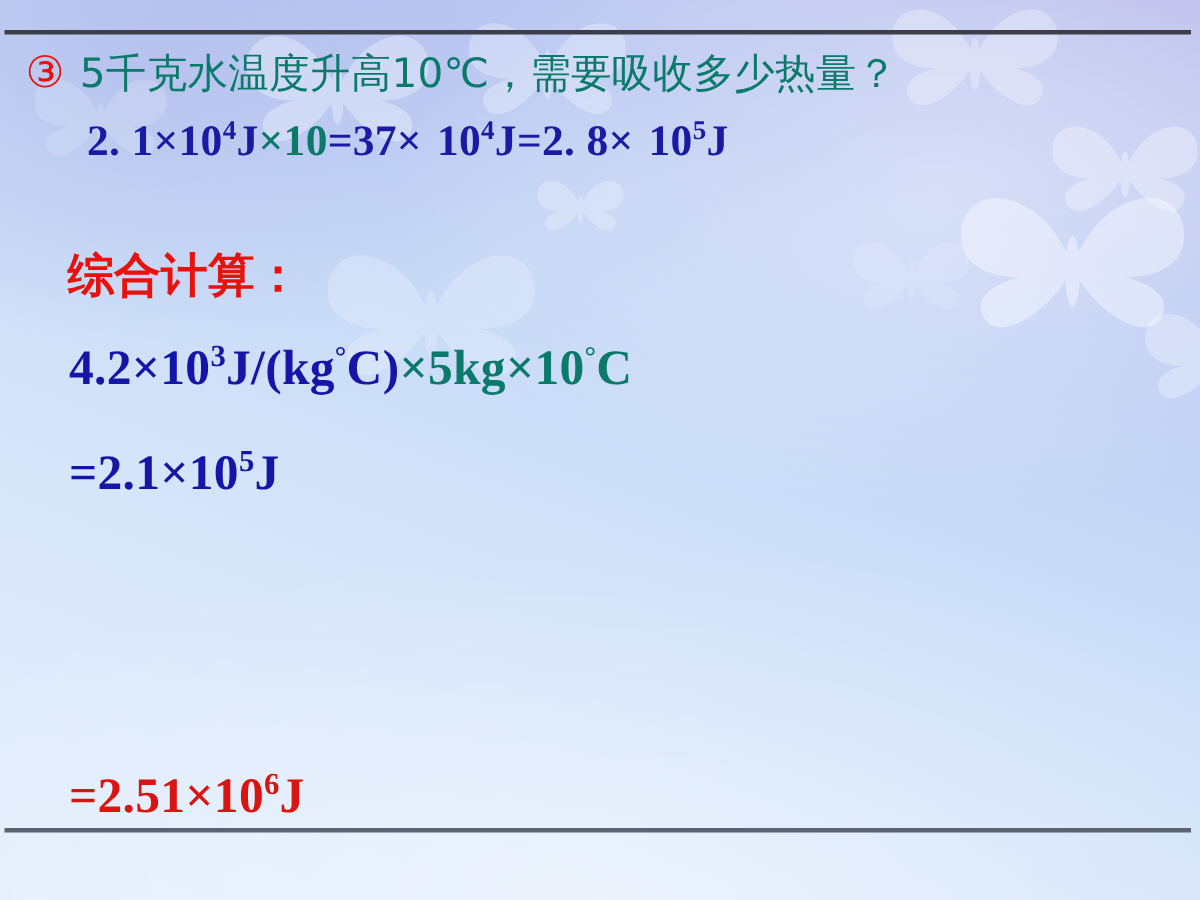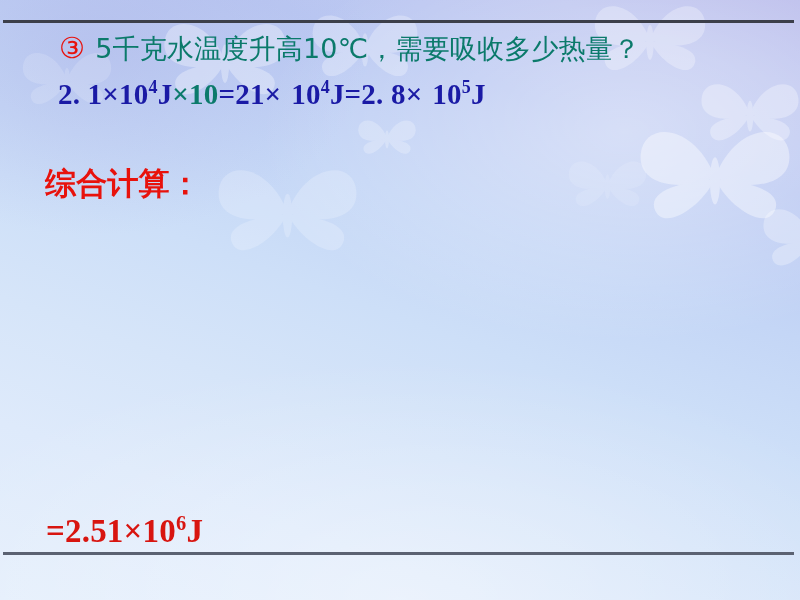--- a/index.html
+++ b/index.html
@@ -74,21 +74,20 @@
   .c-blue { color: #1515a8; }
   .c-red  { color: #e8120c; }
   .c-red2 { color: #d81510; }
   .c-navy { color: #1a1aa5; }
 
   
   .qline {
     font-family: "DejaVu Sans", "Liberation Sans", sans-serif;
     font-weight: 700;
     font-size: 27px;
-    margin-left: 42px;
   }
   .qline .circnum {
     font-size: 29px;
     font-weight: 500;
   }
   .qline .cjk {
     font-weight: 500;
   }
 
   
@@ -241,26 +240,32 @@
     </svg>
   </div>
 
   <div id="frame">
 
     <div class="line qline" style="left:14px; top:8px;">
       <span class="circnum c-red">③</span><span class="sp"></span><span class="cjk c-teal">5千克水温度升高10℃，需要吸收多少热量？</span>
     </div>
 
     <div class="line fline" style="left:55px; top:55px; font-size:29px;">
-      <span class="c-navy">2. 1×10</span><sup class="c-navy">4</sup><span class="c-navy">J</span><span class="c-teal">×10</span><span class="c-navy">=21×</span><span class="sp"></span><span class="c-navy">10</span><sup class="c-navy">4</sup><span class="c-navy">J=2. 8×</span><span class="sp"></span><span class="c-navy">10</span><sup class="c-navy">5</sup><span class="c-navy">J</span>
+      <span class="c-navy">2. 1×10</span><sup class="c-navy">4</sup><span class="c-navy">J</span><span class="c-teal">×10</span><span class="c-navy">=37×</span><span class="sp"></span><span class="c-navy">10</span><sup class="c-navy">4</sup><span class="c-navy">J=2. 8×</span><span class="sp"></span><span class="c-navy">10</span><sup class="c-navy">5</sup><span class="c-navy">J</span>
     </div>
 
     <div class="line" id="calc-heading" style="left:42px; top:140px;">综合计算：</div>
 
-
+    <div class="line fline" style="left:43px; top:205px; font-size:33px;">
+      <span class="c-blue">4.2×10</span><sup class="c-blue">3</sup><span class="c-blue">J/(kg</span><sup class="c-blue" style="font-size:.58em">°</sup><span class="c-blue">C)</span><span class="c-teal">×5kg×10</span><sup class="c-teal" style="font-size:.58em">°</sup><span class="c-teal">C</span>
+    </div>
+
+    <div class="line fline" style="left:43px; top:275px; font-size:33px;">
+      <span class="c-blue">=2.1×10</span><sup class="c-blue">5</sup><span class="c-blue">J</span>
+    </div>
 
 
 
     <div class="line fline c-red2" style="left:43px; top:490px; font-size:33px;">
       <span>=2.51×10</span><sup>6</sup><span>J</span>
     </div>
 
   </div>
 </div>
 

